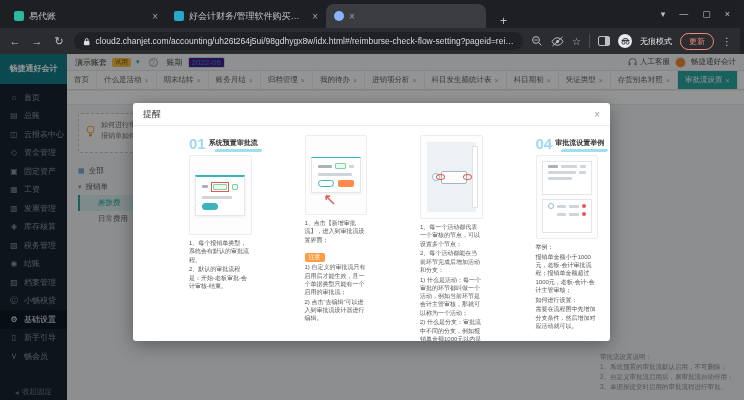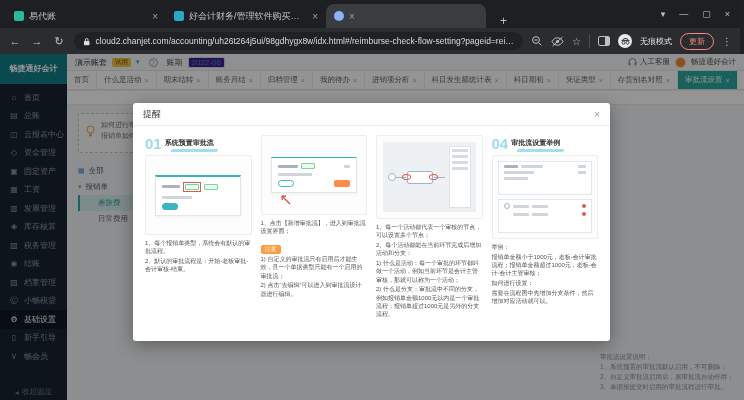--- a/index.html
+++ b/index.html
@@ -73,21 +73,21 @@
   .noteline { font-size:6.5px; color:#8a9199; line-height:1.55; }
 
   .overlay { position:absolute; inset:0; background:rgba(0,0,0,0.42); z-index:5; }
 
   
   .modal { position:absolute; left:133px; top:49px; width:477px; height:238px; background:#fff; border-radius:3px; box-shadow:0 4px 18px rgba(0,0,0,.35); z-index:6; }
   .mhead { height:23px; border-bottom:1px solid #ececec; display:flex; align-items:center; padding:0 10px; }
   .mtitle { font-size:9px; color:#333; }
   .mclose { margin-left:auto; color:#999; font-size:10px; cursor:pointer; }
   .mbody { display:flex; gap:9px; padding:9px 12px; height:215px; overflow:hidden; }
-  .mcol { flex:1; min-width:0; }
+  .mcol { flex:1; min-width:0;margin-left:44px; }
   .colhead { display:flex; align-items:flex-end; gap:3px; height:16px; margin-bottom:4px; }
   .colnum { font-size:15px; font-weight:bold; color:#9ed9f2; line-height:1; }
   .coltitle { font-size:7px; font-weight:bold; color:#333; position:relative; padding-bottom:3px; white-space:nowrap; }
   .coltitle::after { content:""; position:absolute; left:6px; right:-4px; bottom:0; height:2.5px; background:#8fd9e8; border-radius:2px; transform:skewX(-25deg); opacity:.85; }
   .mcard { border:1px solid #ededed; background:#fdfdfd; border-radius:2px; height:80px; margin-bottom:4px; display:flex; align-items:center; justify-content:center; position:relative; }
   .mcard.tall { height:84px; }
   .descline { font-size:6px; color:#555; line-height:1.38; margin-bottom:1.5px; }
   .notebadge { display:inline-block; background:#ff9c42; color:#fff; font-size:6px; padding:0 4px; border-radius:2px; margin:1px 0; }
 
   

